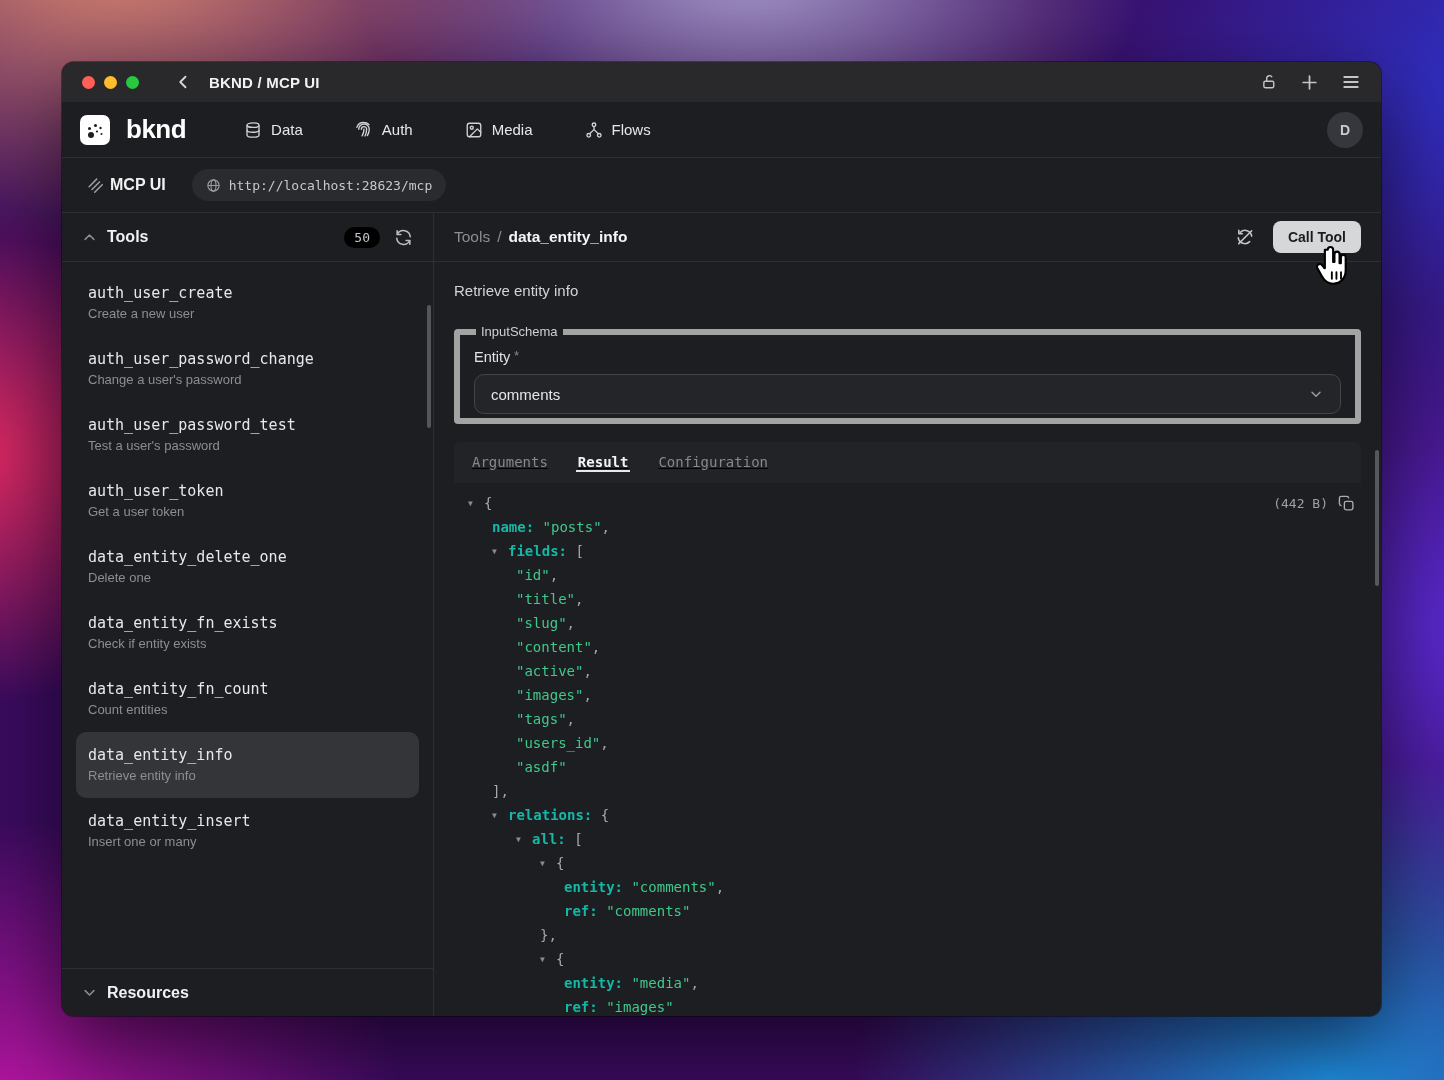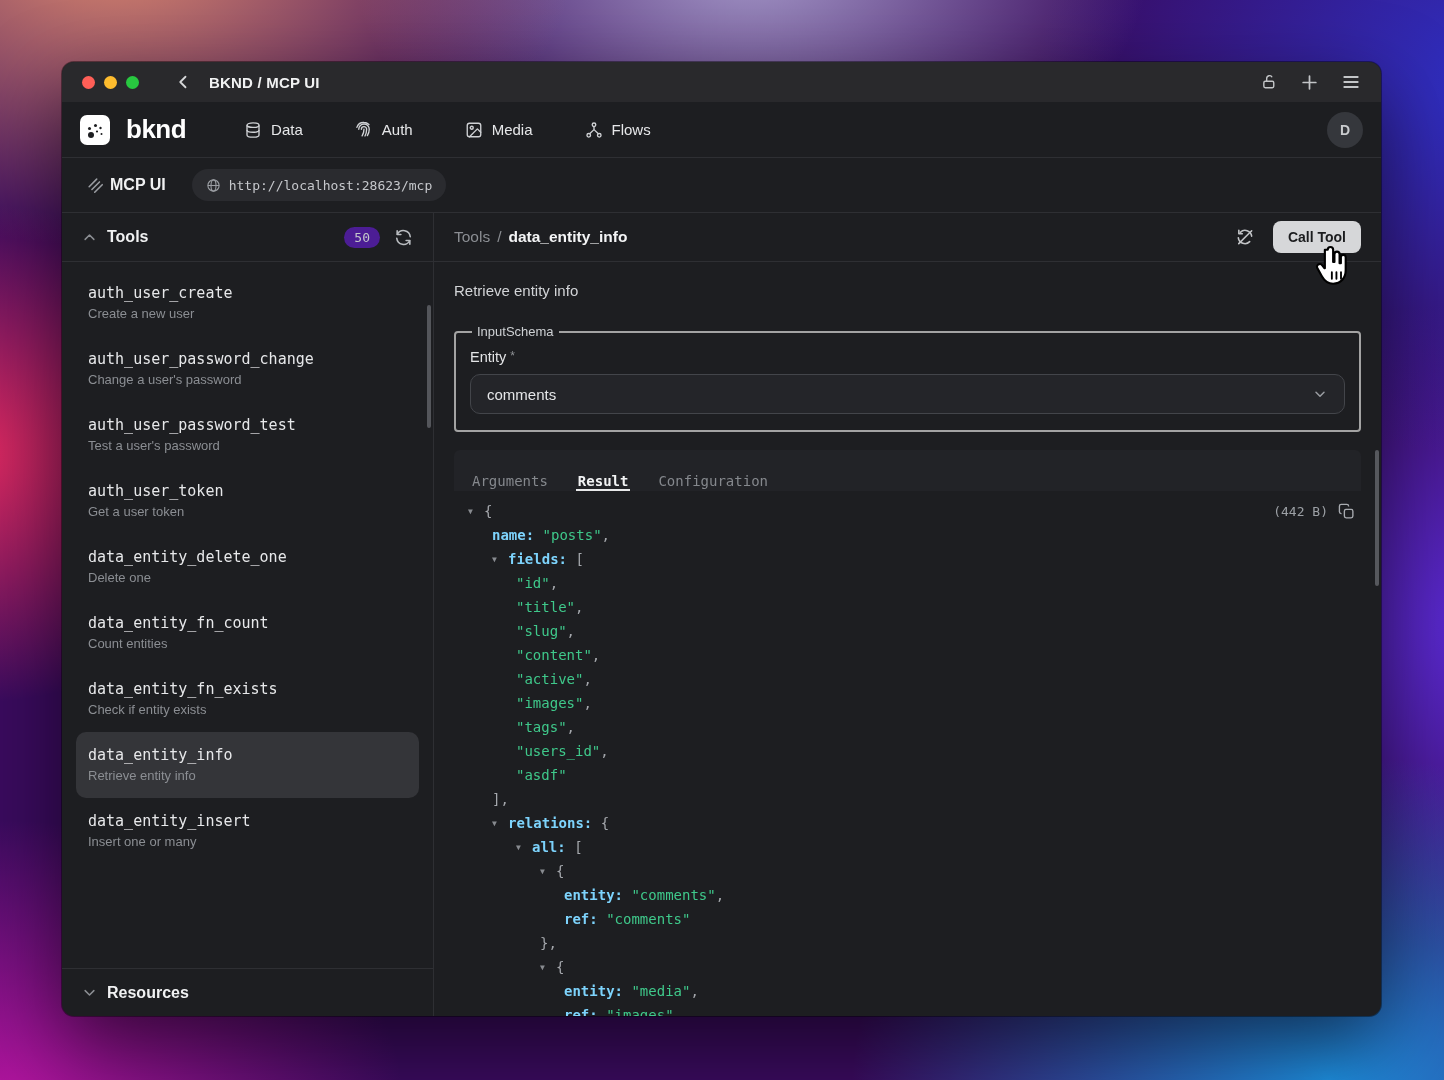--- a/index.html
+++ b/index.html
@@ -53,21 +53,21 @@
   .url-pill .ic{ color:#9b9ea3; display:flex; }
   .url-text{ color:#c6c8cc; font-size:13px; }
 
   
   .content{ flex:1; display:flex; min-height:0; }
   .sidebar{ width:372px; flex:0 0 auto; border-right:1px solid #2e2f33; display:flex; flex-direction:column; position:relative; min-height:0; }
   .sb-header{ height:49px; flex:0 0 auto; display:flex; align-items:center; padding:0 20px; border-bottom:1px solid #2e2f33; }
   .sb-header .chev{ color:#8b8e93; display:flex; }
   .sb-title{ margin-left:10px; color:#f0f1f2; font-size:16px; font-weight:700; }
   .sb-right{ margin-left:auto; display:flex; align-items:center; gap:14px; }
-  .badge{ background:#4c1d95; color:#c3c6ca; font-size:13px; border-radius:12px; padding:3px 10px; }
+  .badge{ background:#000000; color:#c3c6ca; font-size:13px; border-radius:12px; padding:3px 10px; }
   .refresh{ color:#b9bcc0; display:flex; }
   .tool-list{ flex:1; min-height:0; overflow:hidden; padding-top:8px; }
   .tool-item{ padding:14px 26px; }
   .tool-item.selected{ margin:0 14px; padding:14px 12px; background:#343539; border-radius:10px; }
   .tool-name{ color:#e7e8ea; font-size:15px; line-height:19px; }
   .tool-desc{ color:#8b8e93; font-size:13px; line-height:16px; margin-top:3px; }
   .sb-footer{ height:48px; flex:0 0 auto; border-top:1px solid #2e2f33; display:flex; align-items:center; padding:0 20px; }
   .sb-footer .chev{ color:#8b8e93; display:flex; }
   .sb-footer-title{ margin-left:10px; color:#f0f1f2; font-size:16px; font-weight:700; }
   .sb-scroll{ position:absolute; right:2px; top:92px; width:4px; height:123px; background:#54565b; border-radius:2px; }
@@ -76,36 +76,36 @@
   .main-header{ height:49px; flex:0 0 auto; display:flex; align-items:center; padding:0 20px; border-bottom:1px solid #2e2f33; }
   .crumb-section{ color:#8b8e93; font-size:15.5px; }
   .crumb-sep{ color:#8b8e93; font-size:15.5px; margin:0 7px; }
   .crumb-current{ color:#f4f5f6; font-size:15.5px; font-weight:700; }
   .mh-right{ margin-left:auto; display:flex; align-items:center; gap:18px; }
   .refresh-off{ color:#c2c4c7; display:flex; }
   .call-tool{ background:#d6d7d9; color:#1b1c1e; border:none; font-family:"Liberation Sans",sans-serif; font-size:14px; font-weight:700; padding:8px 15px; border-radius:8px; cursor:pointer; }
 
   .main-body{ flex:1; min-height:0; overflow:hidden; padding:0 20px; }
   .tool-desc-line{ margin-top:20px; color:#d2d4d7; font-size:15px; line-height:18px; }
-  fieldset.schema{ margin-top:24px; border:2px solid #a3a3a3; border-radius:4px; padding:2px 14px 16px 14px; }
+  fieldset.schema{ margin-top:24px; border:6px solid #a3a3a3; border-radius:4px; padding:2px 14px 4px 14px; }
   fieldset.schema legend{ color:#ced1d4; font-size:13px; padding:0 5px; margin-left:2px; }
   .field-label{ margin-top:8px; color:#e3e4e6; font-size:14.5px; }
   .req{ color:#8f9296; font-size:12px; margin-left:4px; vertical-align:2px; }
   .select{ margin-top:9px; height:40px; background:#242529; border:1px solid #43454a; border-radius:10px; display:flex; align-items:center; padding:0 16px; }
   .select-value{ color:#e6e7e9; font-size:15px; }
   .select .chev{ margin-left:auto; color:#9b9ea3; display:flex; }
 
-  .tabs{ margin-top:18px; height:41px; background:#222327; border-radius:6px 6px 0 0; display:flex; align-items:flex-end; padding:0 16px; gap:26px; }
+  .tabs{ margin-top:18px; height:41px; background:#222327; border-radius:6px 6px 0 0; display:flex; align-items:center; padding:0 16px; gap:26px;text-decoration:underline; }
   .tab{ font-family:"DejaVu Sans Mono",monospace; font-size:14px; color:#85888d; display:flex; align-items:center; border-bottom:2px solid transparent; padding:0 2px; cursor:pointer; }
   .tab.active{ color:#f2f3f4; font-weight:700; border-bottom-color:#e8e9ea; }
 
   .json{ position:relative; margin-top:8px; padding-left:14px; font-family:"DejaVu Sans Mono",monospace; font-size:14px; }
   .json-line{ height:24px; line-height:24px; white-space:pre; }
   .marker{ display:inline-block; width:16px; color:#888b90; font-size:8px; vertical-align:2px; }
-  .sg-k{ color:#7dd3fc; font-weight:700; }
+  .sg-k{ color:#14b8a6; font-weight:700; }
   .sg-s{ color:#3fc98b; }
   .sg-p{ color:#a5a8ad; }
   .json-meta{ position:absolute; right:6px; top:0; height:24px; display:flex; align-items:center; gap:10px; }
   .json-size{ color:#9ca0a5; font-size:13px; font-family:"DejaVu Sans Mono",monospace; }
   .copy-ic{ color:#a9acb1; display:flex; cursor:pointer; }
 
   .main-scroll{ position:absolute; right:2px; top:388px; width:4px; height:136px; background:#56585d; border-radius:2px; }
   .cursor{ position:absolute; left:1251px; top:183px; z-index:20; pointer-events:none; }
 </style>
 </head>
@@ -264,26 +264,26 @@
   </div>
           <div class="tool-item">
     <div class="tool-name mono">auth_user_token</div>
     <div class="tool-desc">Get a user token</div>
   </div>
           <div class="tool-item">
     <div class="tool-name mono">data_entity_delete_one</div>
     <div class="tool-desc">Delete one</div>
   </div>
           <div class="tool-item">
+    <div class="tool-name mono">data_entity_fn_exists</div>
+    <div class="tool-desc">Check if entity exists</div>
+  </div>
+          <div class="tool-item">
     <div class="tool-name mono">data_entity_fn_count</div>
     <div class="tool-desc">Count entities</div>
-  </div>
-          <div class="tool-item">
-    <div class="tool-name mono">data_entity_fn_exists</div>
-    <div class="tool-desc">Check if entity exists</div>
   </div>
           <div class="tool-item selected">
     <div class="tool-name mono">data_entity_info</div>
     <div class="tool-desc">Retrieve entity info</div>
   </div>
           <div class="tool-item">
     <div class="tool-name mono">data_entity_insert</div>
     <div class="tool-desc">Insert one or many</div>
   </div>
         </div>

